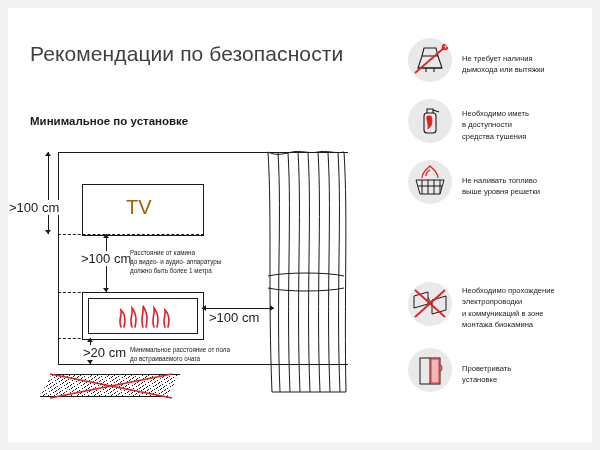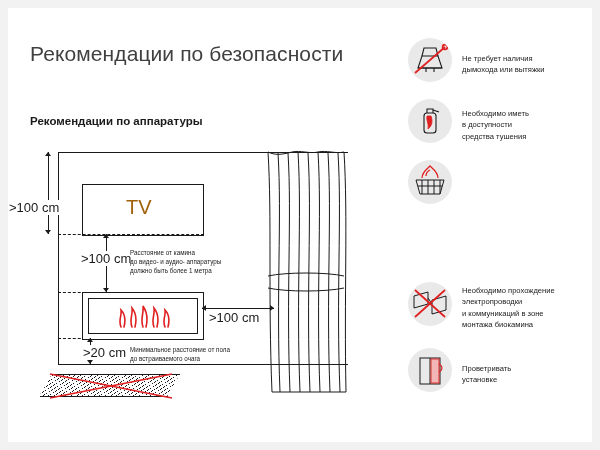--- a/index.html
+++ b/index.html
@@ -70,21 +70,21 @@
     font-size:7.6px;color:#1a1a1a;line-height:1.5;white-space:pre-line;
   }
   .ico-svg{position:absolute;left:0;top:0;}
 </style>
 </head>
 <body>
 
 <div id="page">
 
   <div class="title">Рекомендации по безопасности</div>
-  <div class="subtitle">Рекомендации по аппаратуры</div>
+  <div class="subtitle">Минимальное по установке</div>
 
   <div id="diagram">
 
     <div class="ln hln" style="left:28px;top:14px;width:290px;"></div>
 
     <div class="ln vln" style="left:28px;top:14px;height:212px;"></div>
 
     <div class="ln hln" style="left:28px;top:226px;width:290px;"></div>
 
     <div class="box" style="left:52px;top:46px;width:120px;height:50px;"></div>
@@ -211,20 +211,22 @@
             <path d="M8 20 L36 20 L32 34 L12 34 Z"></path>
             <path d="M10 26 L34 26"></path>
             <path d="M14 20 L14 34 M20 20 L20 34 M26 20 L26 34 M32 20 L32 34"></path>
           </g>
           <g stroke="#e02020" fill="none" stroke-width="1.3">
             <path d="M14 18 C14 12 20 8 22 6 C24 8 30 12 30 18"></path>
             <path d="M18 16 C18 12 22 10 22 10"></path>
           </g>
         </svg>
       </div>
+      <div class="icon-text">Не наливать топливо
+выше уровня решетки</div>
     </div>
 
 
     <div class="icon-row" style="top:244px;">
       <div class="icon-circle">
         <svg class="ico-svg" width="44" height="44" viewBox="0 0 44 44">
           <g stroke="#1a1a1a" fill="none" stroke-width="1">
             <path d="M6 14 L20 10 L20 22 L6 26 Z"></path>
             <path d="M24 18 L38 14 L38 28 L24 32 Z"></path>
             <path d="M20 16 L24 22"></path>

